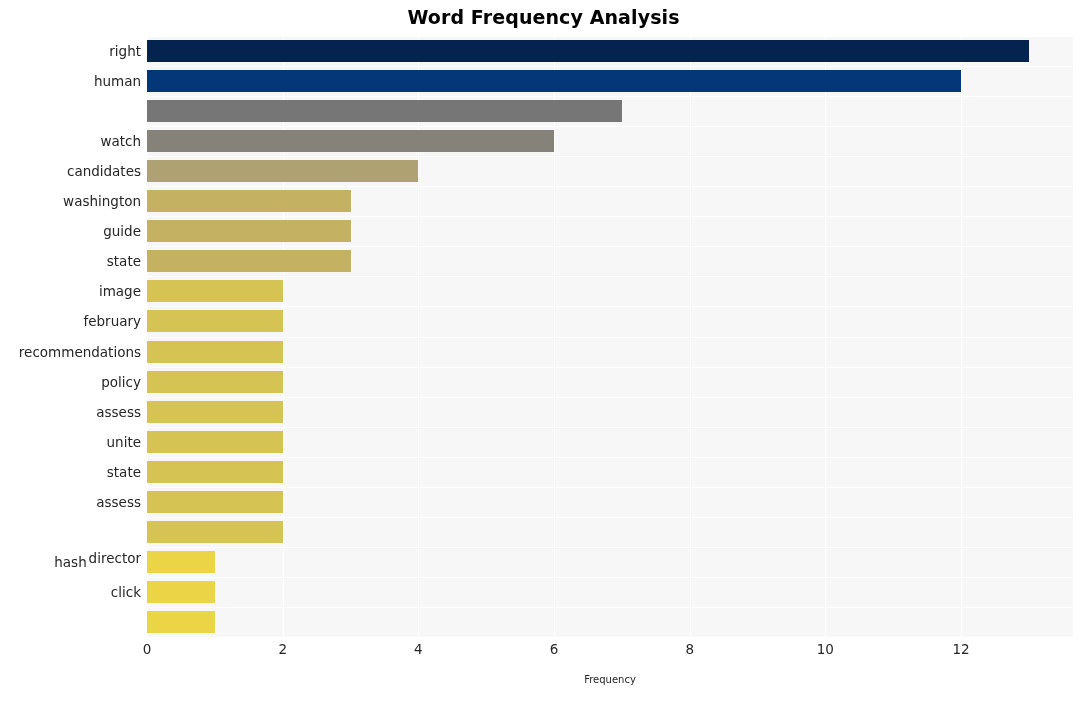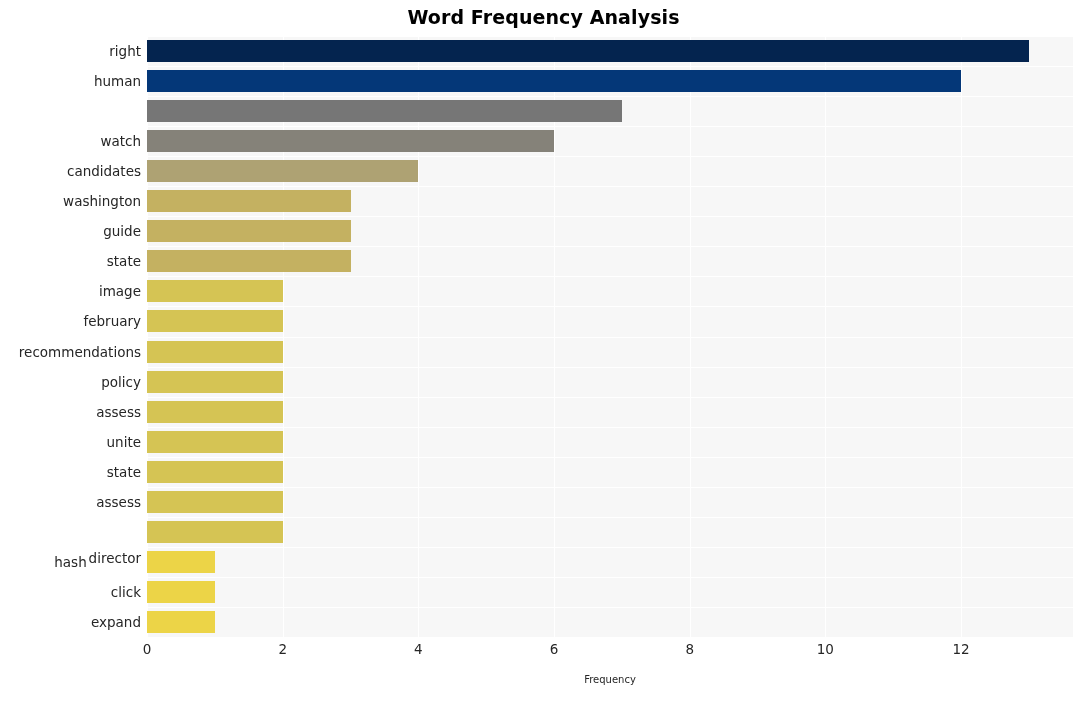--- a/index.html
+++ b/index.html
@@ -184,21 +184,20 @@
       <div class="ytick-label" style="top: 274.475px;">february</div>
       <div class="ytick-label" style="top: 304.525px;">recommendations</div>
       <div class="ytick-label" style="top: 334.575px;">policy</div>
       <div class="ytick-label" style="top: 364.625px;">assess</div>
       <div class="ytick-label" style="top: 394.675px;">unite</div>
       <div class="ytick-label" style="top: 424.725px;">state</div>
       <div class="ytick-label" style="top: 454.775px;">assess</div>
       <div class="ytick-label" style="top: 511px;">director</div>
       <div class="ytick-label" style="top: 514.875px; text-align: center;">hash</div>
       <div class="ytick-label" style="top: 544.925px;">click</div>
-      <div class="ytick-label" style="top: 574.975px;">expand</div>
     </div>
 
   <div id="xlabels">
       <div class="xtick-label" style="left: 147px;">0</div>
       <div class="xtick-label" style="left: 282.678px;">2</div>
       <div class="xtick-label" style="left: 418.355px;">4</div>
       <div class="xtick-label" style="left: 554.033px;">6</div>
       <div class="xtick-label" style="left: 689.711px;">8</div>
       <div class="xtick-label" style="left: 825.388px;">10</div>
       <div class="xtick-label" style="left: 961.066px;">12</div>

